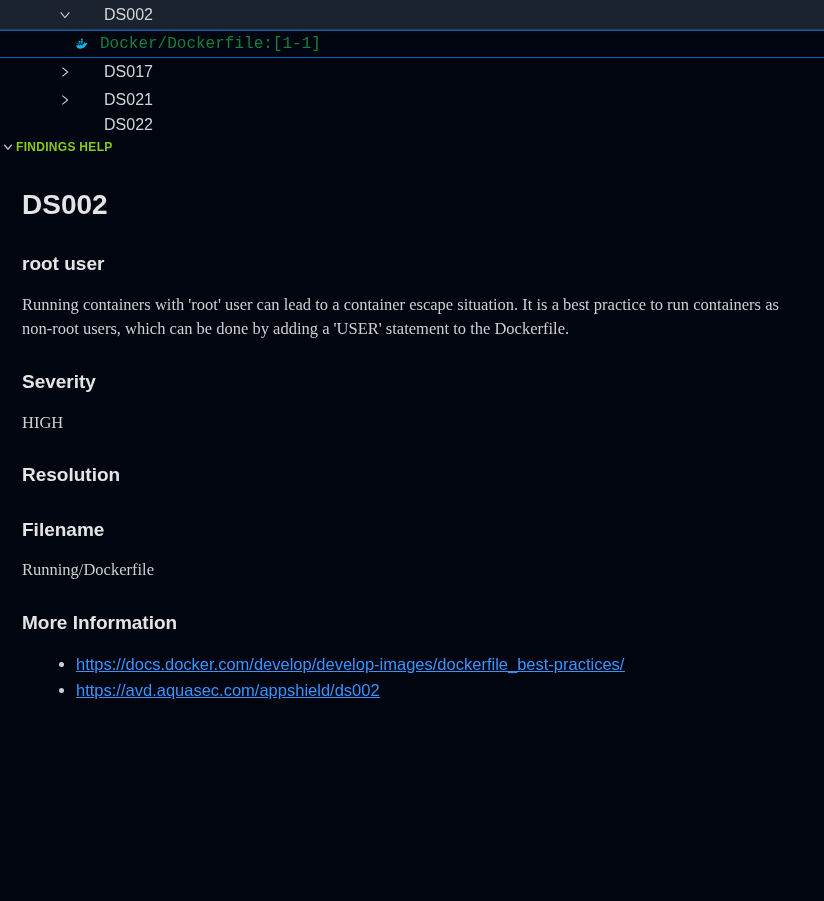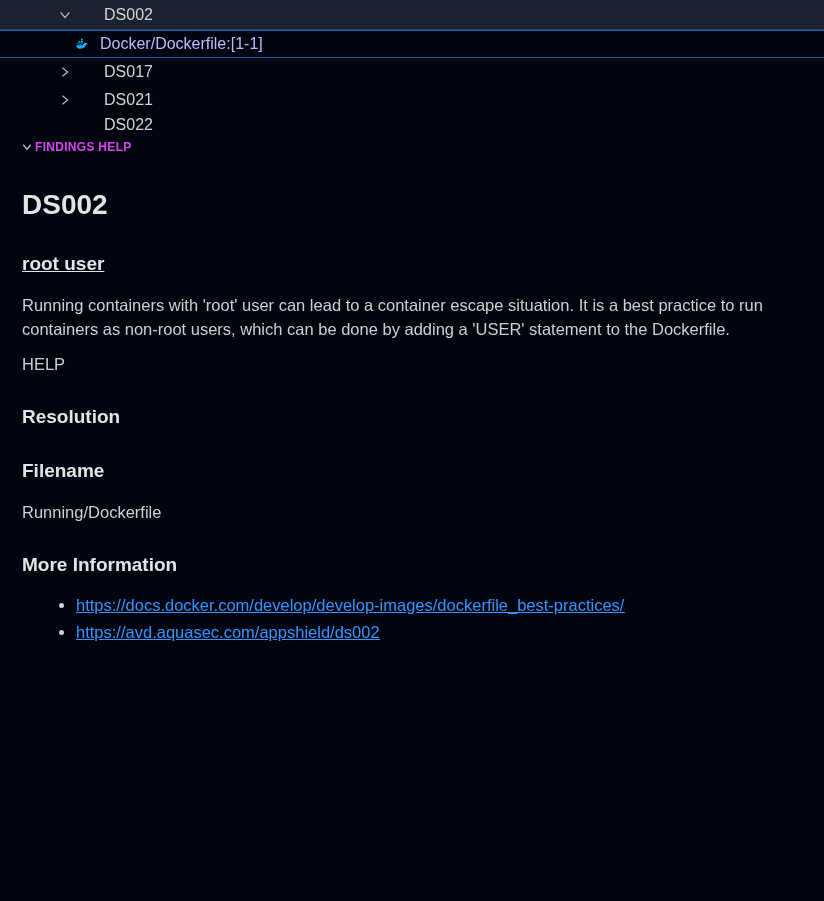--- a/index.html
+++ b/index.html
@@ -38,42 +38,42 @@
     align-items: center;
     justify-content: center;
     color: #c5c5c5;
     flex-shrink: 0;
   }
   .chevron svg { stroke: currentColor; }
   .indent-0 { padding-left: 30px; }
   .indent-1 { padding-left: 72px; }
   .indent-chev-0 { margin-left: 26px; }
   .tree-label { color: #d4d4d4; margin-left: 30px; }
-  .tree-label-file { color: #c4b5fd; }
+  .tree-label-file { color: #15803d; font-family: Liberation Mono, monospace; }
   .docker-icon {
     display: inline-flex;
     width: 18px;
     height: 18px;
     align-items: center;
     justify-content: center;
     margin-right: 10px;
     flex-shrink: 0;
   }
   .docker-icon svg { fill: #0db7ed; }
   .tree-row.partial { height: 20px; overflow: hidden; align-items: center; padding-top:2px; }
 
   .section-header {
     display: flex;
     align-items: center;
     height: 26px;
-    padding-left: 19px;
+    padding-left: 0;
     font-size: 12px;
     font-weight: 700;
     letter-spacing: 0.3px;
-    color: #d946ef;
+    color: #84cc16;
     cursor: pointer;
   }
   .section-header .chevron { width: 16px; height: 16px; }
 
   .detail {
     padding: 12px 22px 20px 22px;
     color: #d0d0d0;
     font-size: 16.5px;
     line-height: 1.5;
   }
@@ -82,24 +82,25 @@
     font-weight: 700;
     color: #e4e4e4;
     margin: 12px 0 24px 0;
   }
   .detail h2 {
     font-size: 19px;
     font-weight: 700;
     color: #e4e4e4;
     margin: 26px 0 14px 0;
   }
-  .detail h2.first { margin-top: 0; text-decoration: underline; }
+  .detail h2.first { margin-top: 0; }
   .detail p {
     margin: 10px 0;
     color: #cfcfcf;
+    font-family: Liberation Serif, serif;
   }
   .detail ul {
     padding-left: 54px;
     margin-top: 6px;
   }
   .detail li {
     color: #cfcfcf;
     margin: 2px 0;
     text-decoration: underline;
   }
@@ -169,21 +170,22 @@
   </span>
   <span>FINDINGS HELP</span>
 </div>
 
 <div class="detail">
   <h1>DS002</h1>
 
   <h2 class="first">root user</h2>
   <p>Running containers with 'root' user can lead to a container escape situation. It is a best practice to run containers as non-root users, which can be done by adding a 'USER' statement to the Dockerfile.</p>
 
-  <p>HELP</p>
+  <h2>Severity</h2>
+  <p>HIGH</p>
 
   <h2>Resolution</h2>
 
   <h2>Filename</h2>
   <p>Running/Dockerfile</p>
 
   <h2>More Information</h2>
   <ul>
     <li><a>https://docs.docker.com/develop/develop-images/dockerfile_best-practices/</a></li>
     <li><a>https://avd.aquasec.com/appshield/ds002</a></li>

